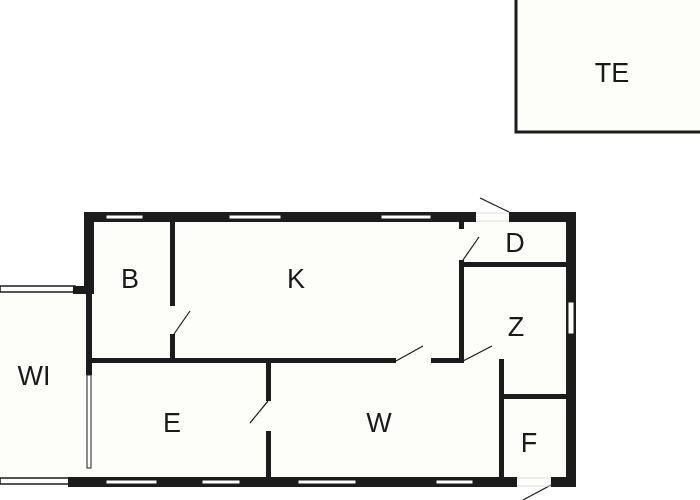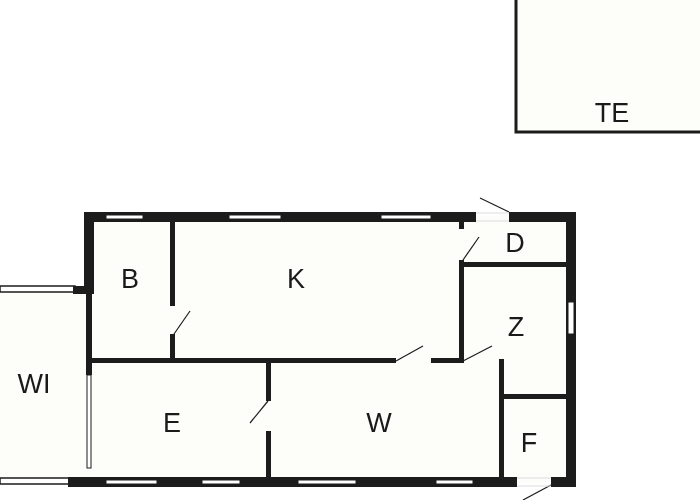--- a/index.html
+++ b/index.html
@@ -87,21 +87,21 @@
   </g>
 
   <g stroke="#dcdcdc" stroke-width="1" fill="none">
     <line x1="476" y1="213" x2="509" y2="213"></line>
     <line x1="476" y1="221" x2="509" y2="221"></line>
     <line x1="517" y1="478" x2="551" y2="478"></line>
     <line x1="517" y1="486" x2="551" y2="486"></line>
   </g>
 </svg>
 
-<div class="room-label" style="left:612px;top:73px;margin-top:40px;">TE</div>
+<div class="room-label" style="left:612px;top:73px;">TE</div>
 <div class="room-label" style="left:130px;top:279px;">B</div>
 <div class="room-label" style="left:296px;top:279px;">K</div>
 <div class="room-label" style="left:515px;top:243px;">D</div>
 <div class="room-label" style="left:516px;top:327px;">Z</div>
-<div class="room-label" style="left:34px;top:384px;">WI</div>
+<div class="room-label" style="left:34px;top:376px;">WI</div>
 <div class="room-label" style="left:172px;top:423px;">E</div>
 <div class="room-label" style="left:379px;top:423px;">W</div>
 <div class="room-label" style="left:529px;top:443px;">F</div>
 
 </body></html>

